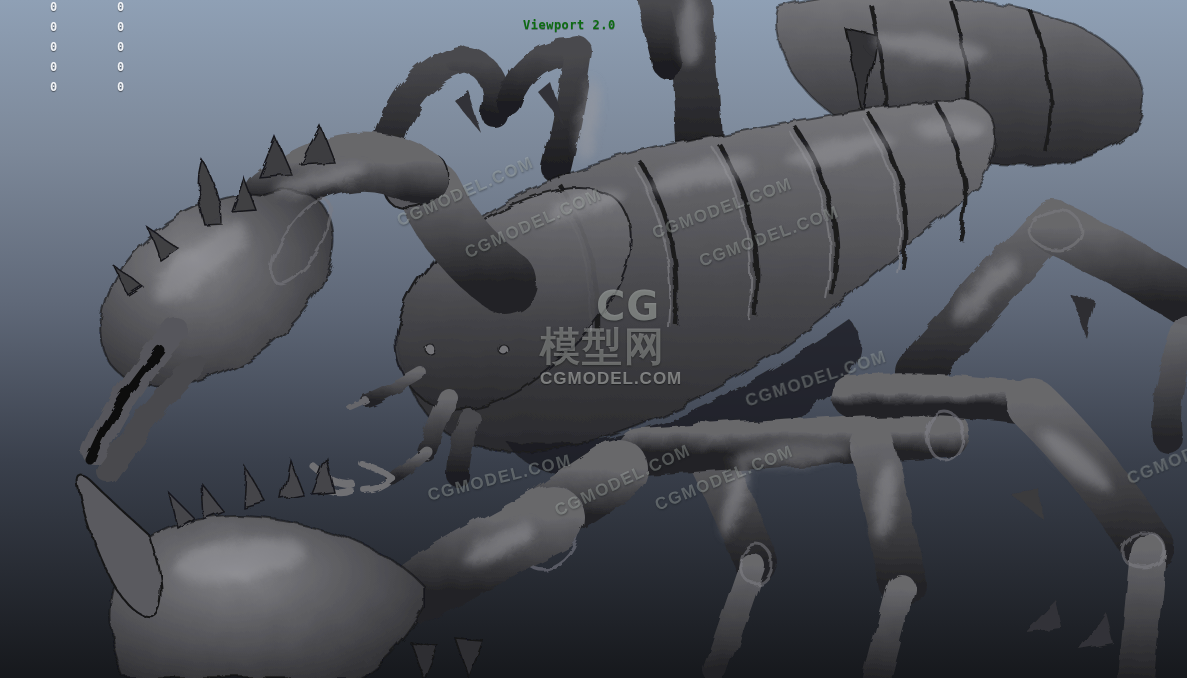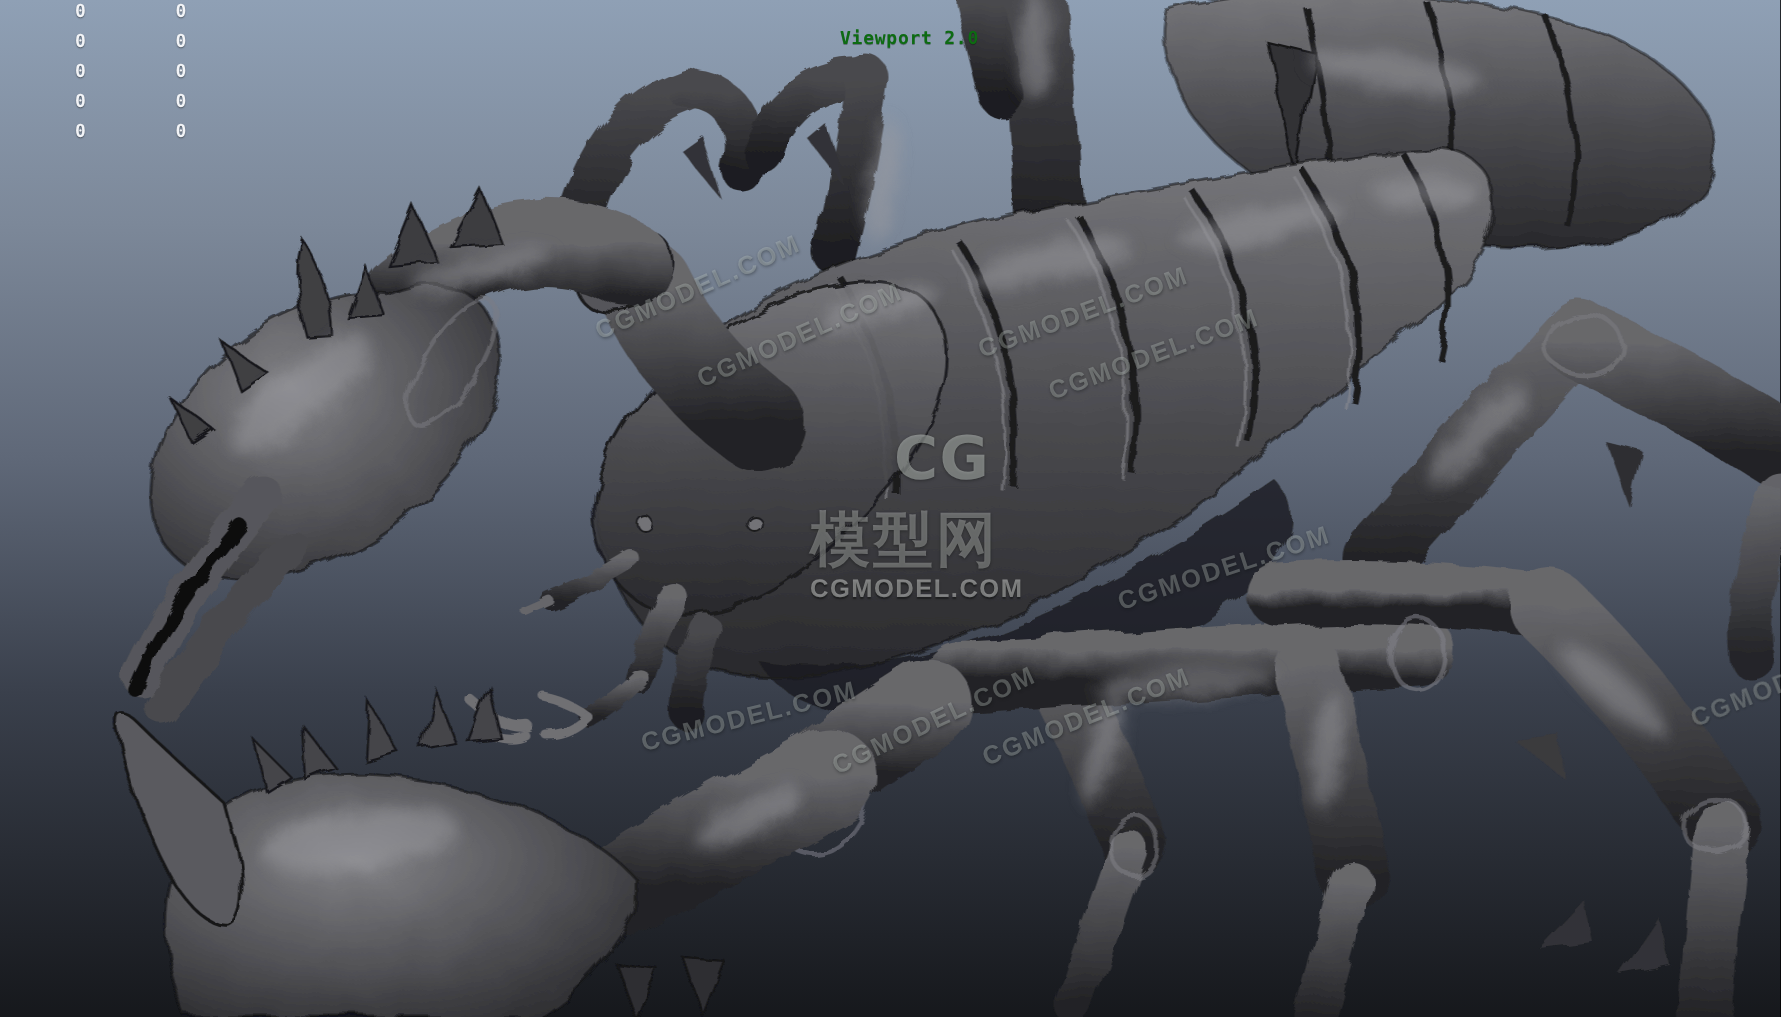--- a/index.html
+++ b/index.html
@@ -9,36 +9,36 @@
     font-family:"Liberation Sans",sans-serif;
   }
   .model-svg{position:absolute;left:0;top:0;width:1187px;height:678px;}
   .hud-val{
     position:absolute;font:bold 12px "DejaVu Sans Mono",monospace;color:#f2f4f7;
     text-shadow:0 1px 1px rgba(0,0,0,.45);
   }
   .vp-label{
     position:absolute;left:523px;top:18px;
     font:bold 12px "DejaVu Sans Mono",monospace;letter-spacing:.5px;
-    color:#0d6b12;text-shadow:0 1px 0 rgba(0,0,0,.3);margin-left:37px;
+    color:#0d6b12;text-shadow:0 1px 0 rgba(0,0,0,.3);
   }
   .wm{
     position:absolute;white-space:nowrap;
     font:bold 17px "Liberation Sans",sans-serif;letter-spacing:1.5px;
     color:rgba(210,218,212,.30);text-shadow:0 1px 2px rgba(15,18,16,.35);
     transform-origin:left center;pointer-events:none;
   }
   .wm-center{position:absolute;left:540px;top:286px;width:140px;text-align:left;pointer-events:none;}
   .wm-logo{
     font:bold 40px "DejaVu Sans",sans-serif;color:rgba(225,230,226,.42);
     letter-spacing:1px;line-height:1;margin-left:56px;text-shadow:0 1px 2px rgba(10,12,10,.4);
   }
   .wm-cn{
     font:bold 40px "DejaVu Sans",sans-serif;color:rgba(215,220,216,.36);
-    letter-spacing:2px;line-height:1;margin-top:14px;text-shadow:0 1px 2px rgba(10,12,10,.4);
+    letter-spacing:2px;line-height:1;margin-top:0;text-shadow:0 1px 2px rgba(10,12,10,.4);
   }
   .wm-url{
     font:bold 17px "Liberation Sans",sans-serif;color:rgba(228,232,229,.46);
     letter-spacing:1px;margin-top:3px;text-shadow:0 1px 1px rgba(10,12,10,.5);
   }
 </style>
 </head>
 <body>
 
 <div class="stage">

